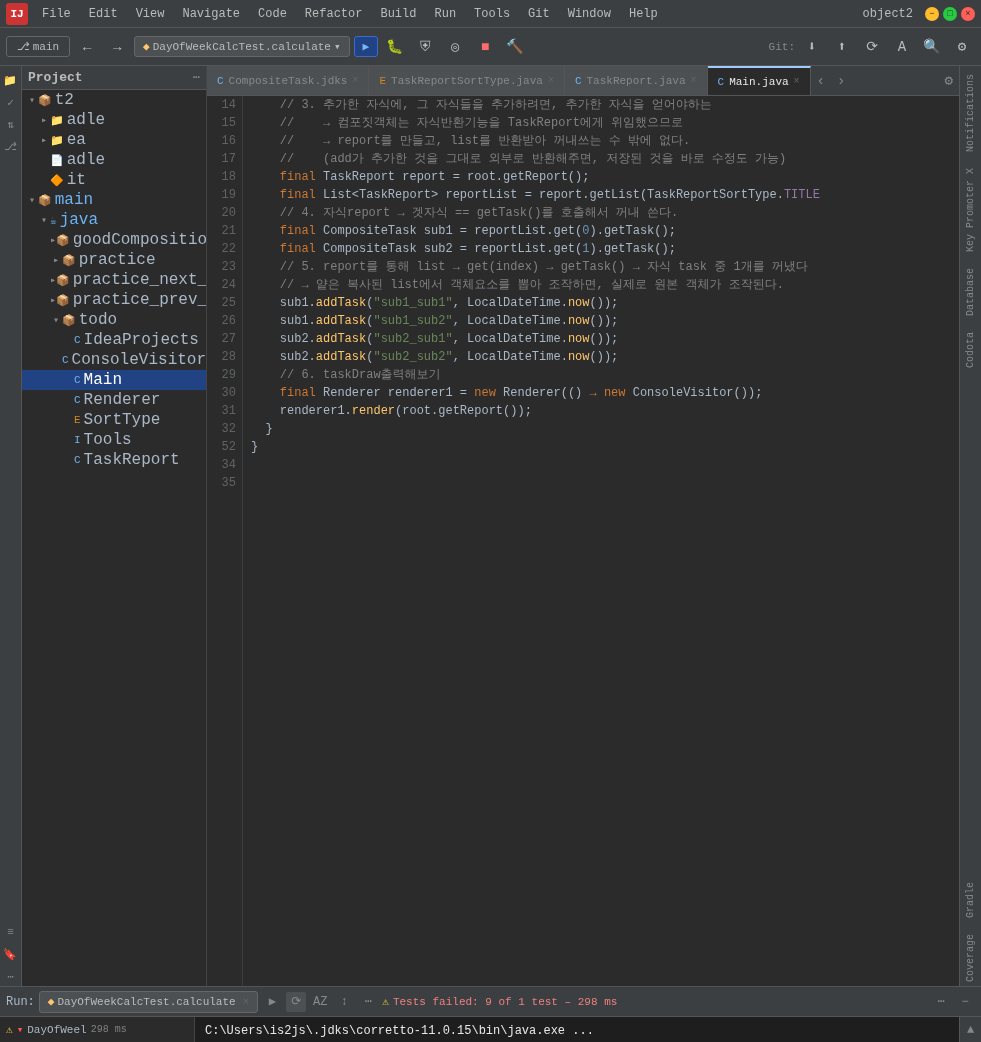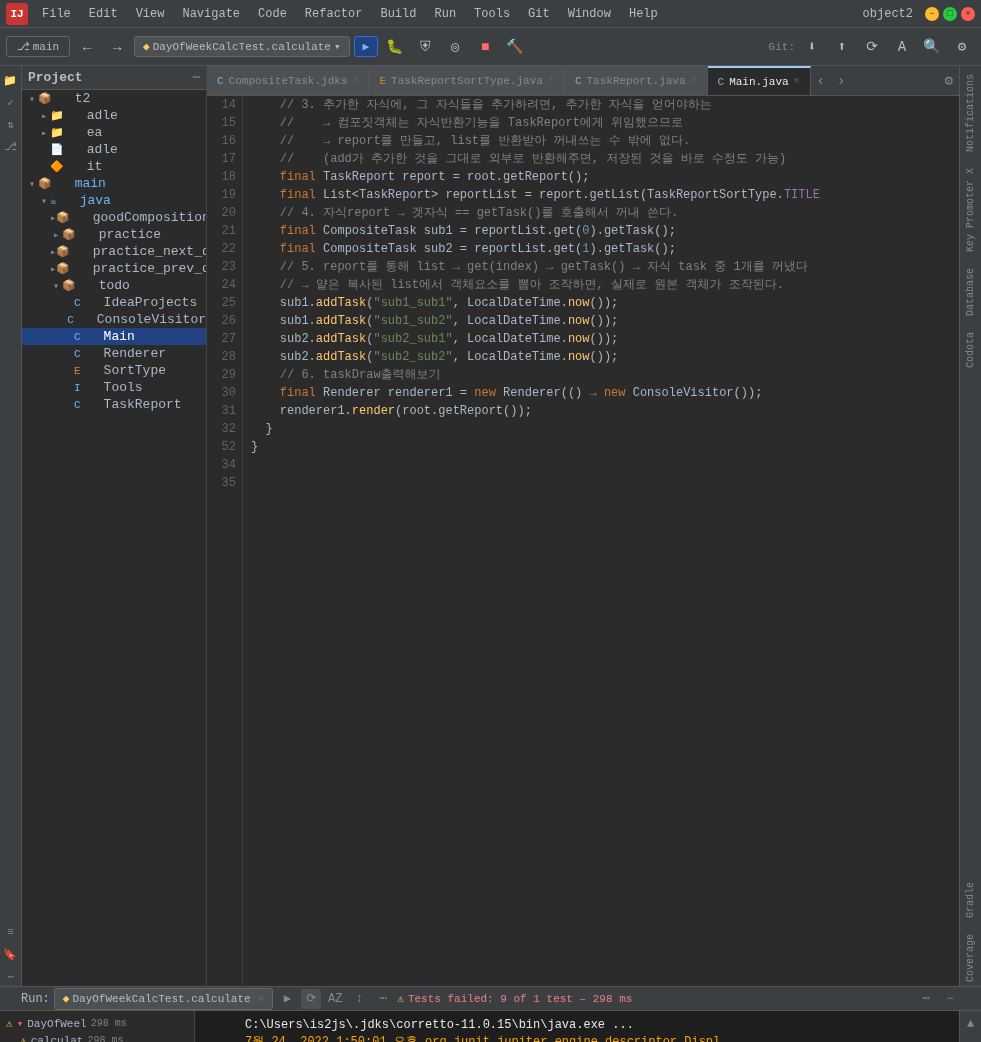--- a/index.html
+++ b/index.html
@@ -141,21 +141,21 @@
       color: #bbbbbb; font-size: 13px; font-weight: bold;
     }
     .tree-item {
       padding: 1px 0;
       display: flex; align-items: center;
       cursor: pointer; white-space: nowrap;
     }
     .tree-item.selected { background: #214283; }
     .tree-arrow { color: #888; font-size: 10px; width: 12px; display: inline-block; text-align: center; }
     .tree-icon { font-size: 11px; margin-right: 3px; }
-    .tree-label { color: #a9b7c6; font-size: 13px; margin-left: 20px; }
+    .tree-label { color: #a9b7c6; font-size: 16px; }
     .tree-label.blue { color: #6db3f2; }
     .tree-label.selected { color: #ffffff; }
 
     
     .editor-area {
       flex: 1;
       display: flex;
       flex-direction: column;
       overflow: hidden;
     }
@@ -245,22 +245,22 @@
       display: flex;
       flex-direction: column;
       border-top: 1px solid #555;
     }
 
     
     .run-toolbar {
       display: flex;
       align-items: center;
       background: #3c3f41;
-      height: 24px;
-      padding: 0 21px;
+      height: 30px;
+      padding: 0 6px;
       gap: 4px;
       border-bottom: 1px solid #555;
     }
     .run-tab-label {
       display: flex; align-items: center; gap: 4px;
       color: #a9b7c6; font-size: 12px;
     }
     .run-toolbar-btn {
       width: 20px; height: 20px;
       display: flex; align-items: center; justify-content: center;
@@ -302,21 +302,21 @@
     
     .console-output {
       flex: 1;
       background: #1e1e1e;
       padding: 6px 10px;
       overflow-y: auto;
       font-size: 12px;
       line-height: 17px;
       color: #a9b7c6;
     }
-    .console-line { white-space: pre-wrap; margin-left: 40px; }
+    .console-line { white-space: pre-wrap; }
     .console-line.white { color: #e8e8e8; }
     .console-line.orange { color: #ffa500; }
 
     
     .console-right-controls {
       width: 22px;
       background: #3c3f41;
       display: flex;
       flex-direction: column;
       align-items: center;

